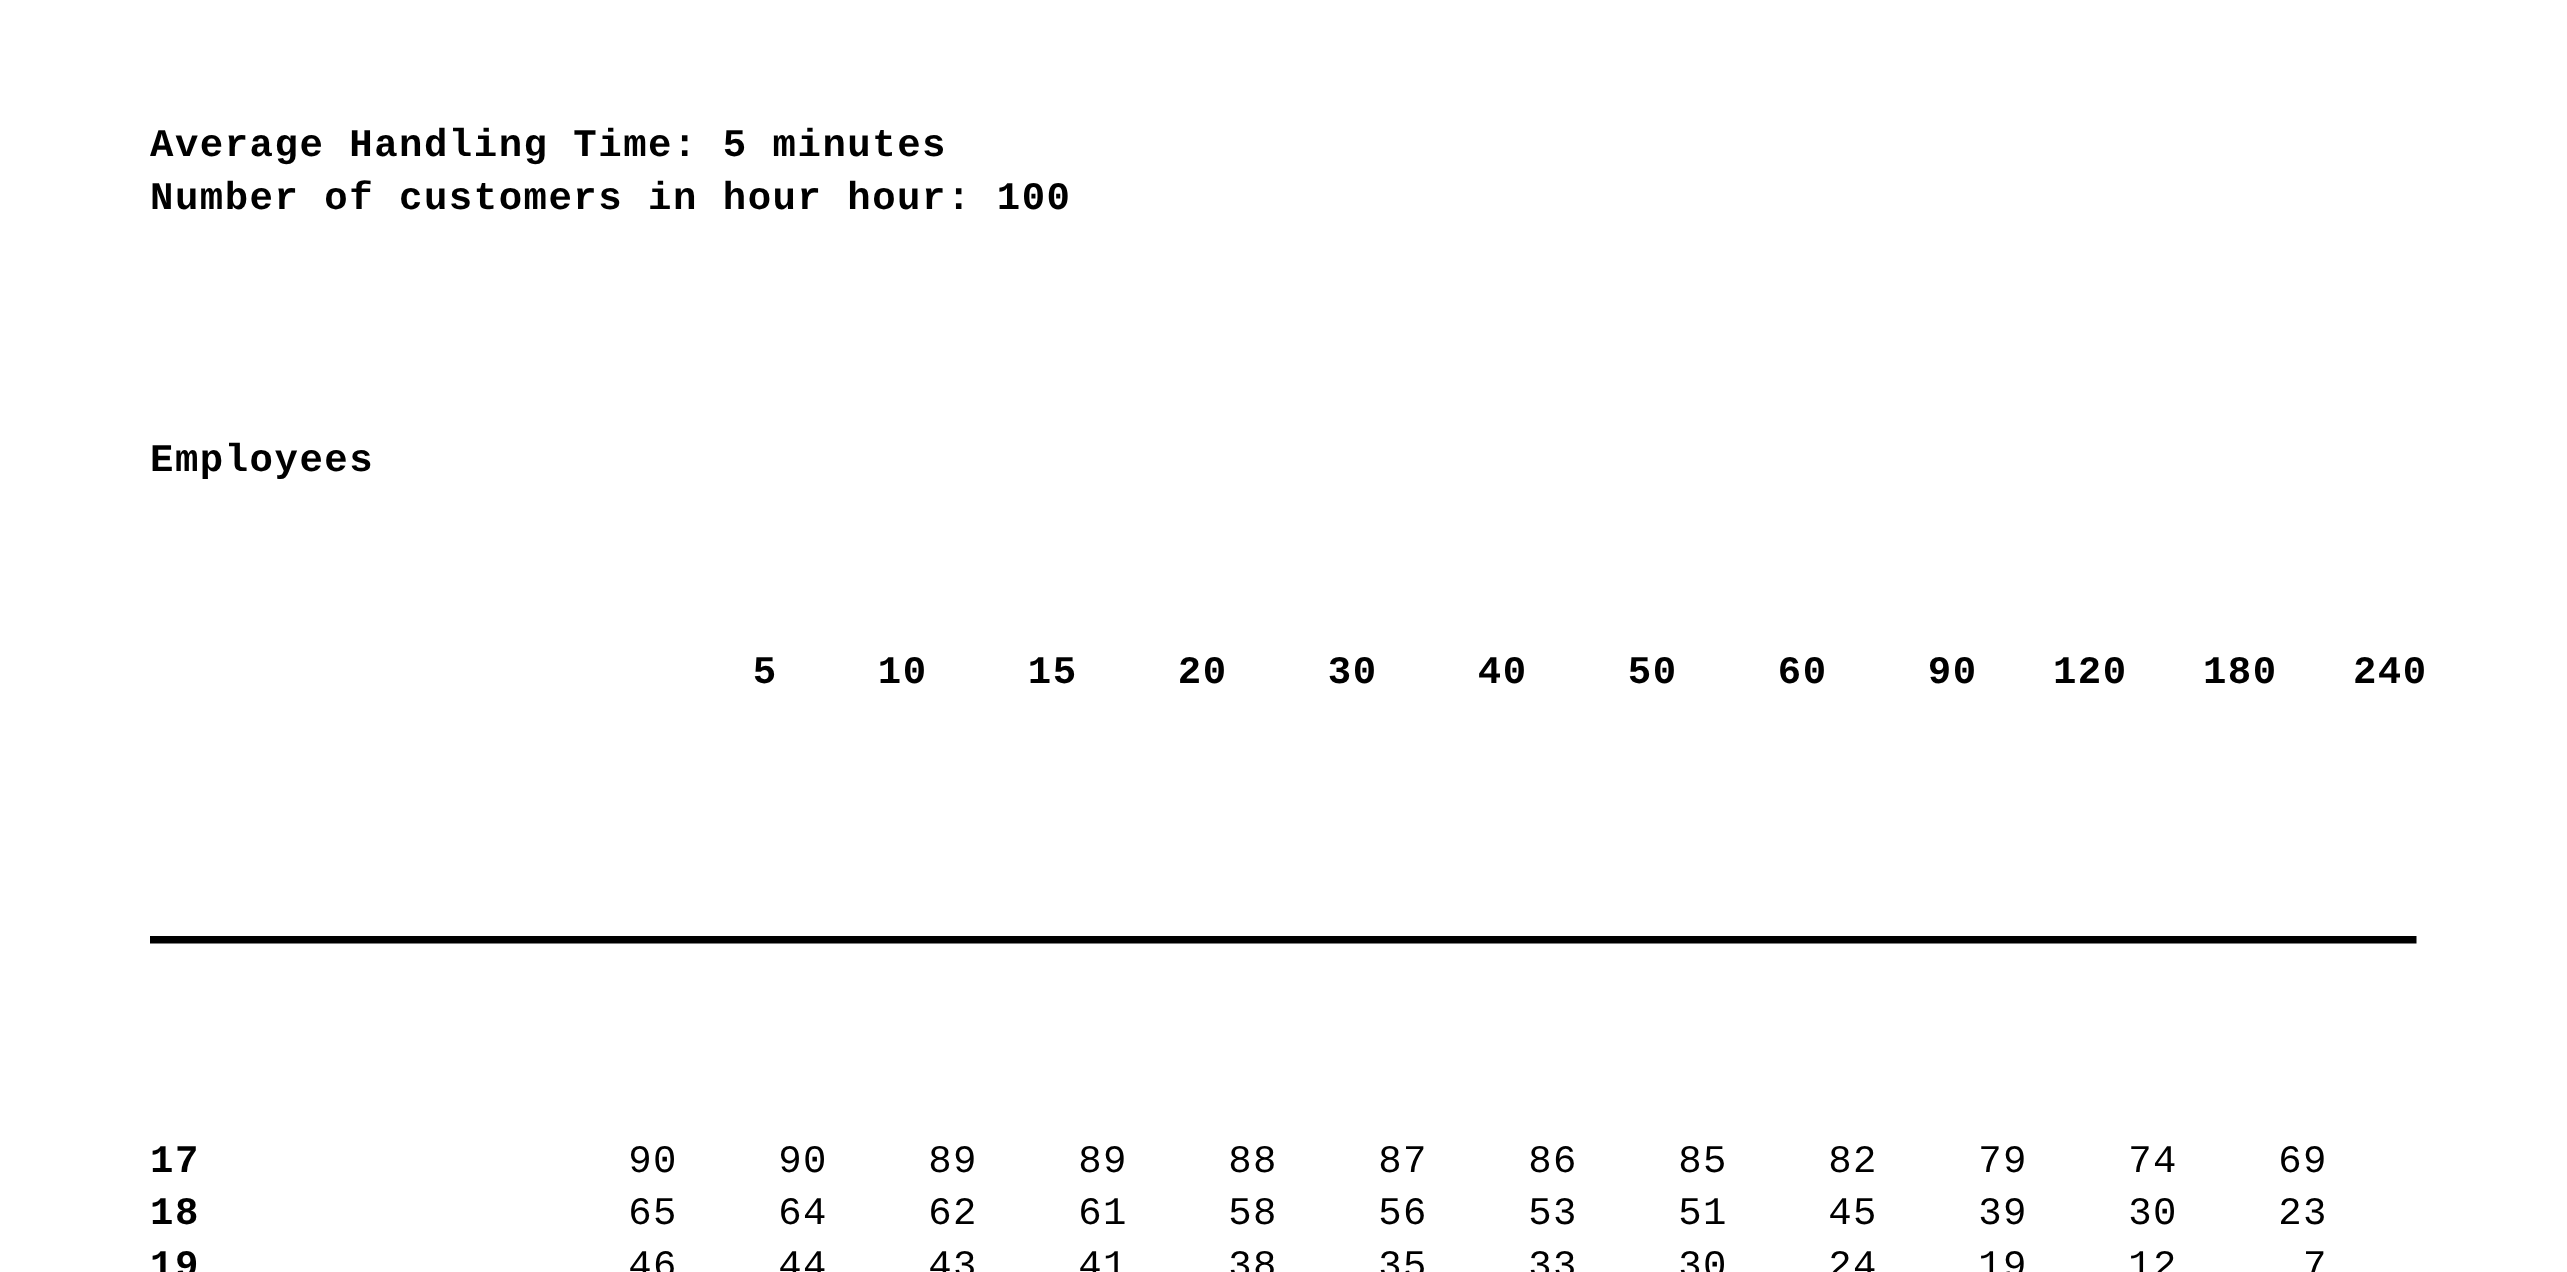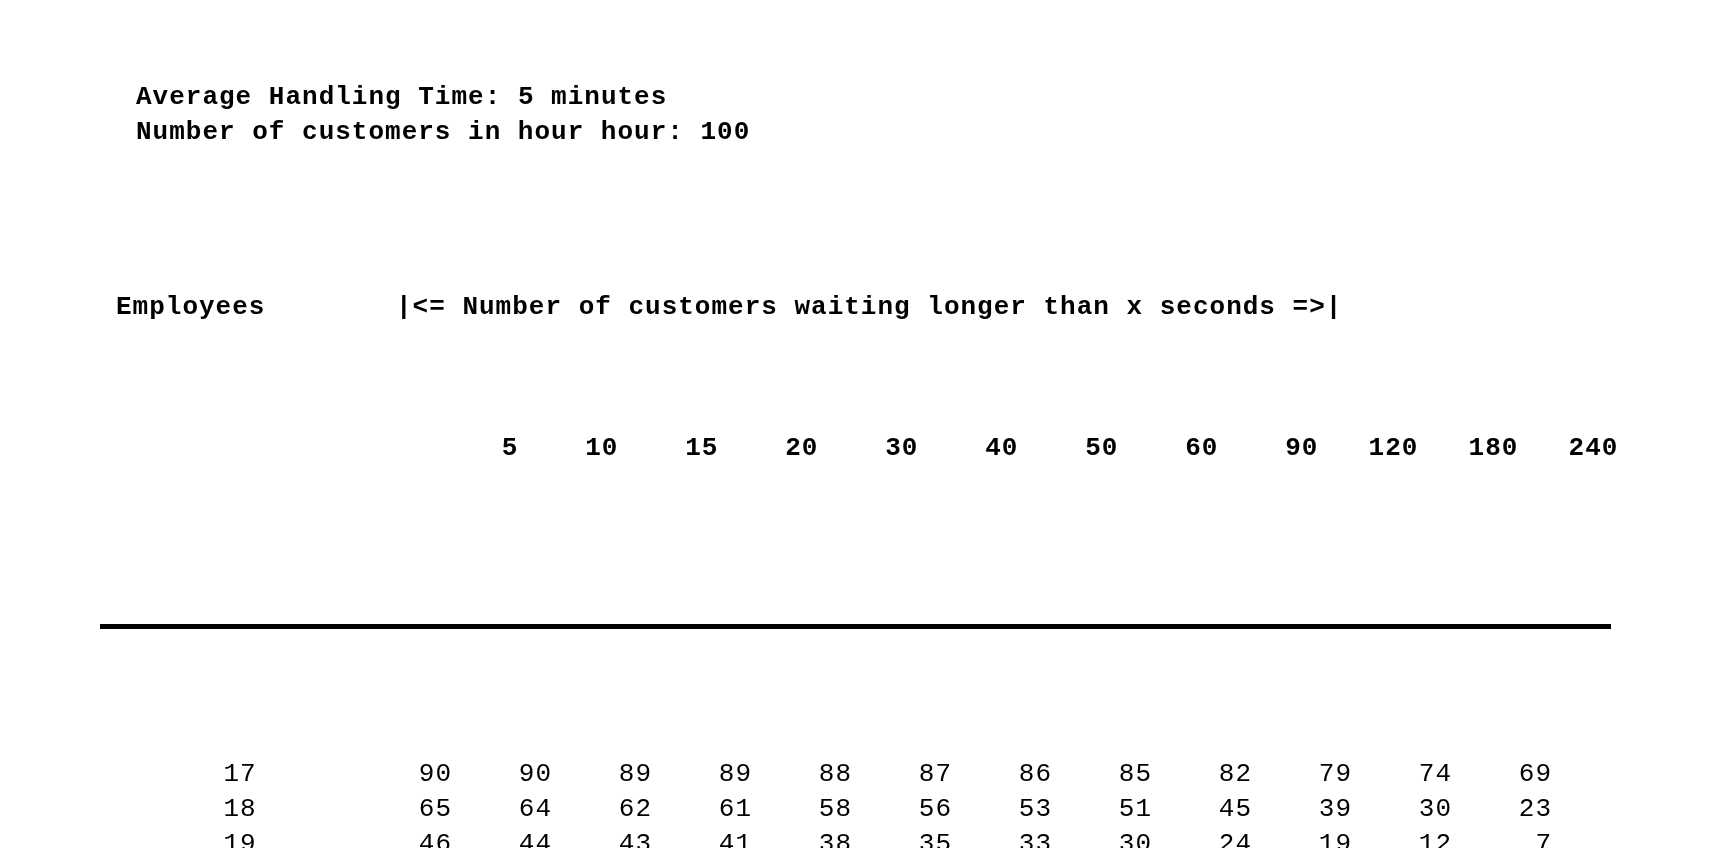--- a/index.html
+++ b/index.html
@@ -12,43 +12,41 @@
       font-weight: bold;
       background: #ffffff;
       color: #000000;
       padding: 80px 100px;
       font-size: 26px;
       letter-spacing: 1px;
     }
     .header-line {
       white-space: pre;
       line-height: 1.35;
-      margin-left: 36px;
     }
     .spacer-large {
       height: 70px;
     }
     .table-container {
       white-space: pre;
       line-height: 1.35;
     }
     .table-header-row {
       display: flex;
-      margin-left: 16px;
     }
     .emp-col {
       display: inline-block;
       width: 280px;
       text-align: left;
     }
     .emp-col-data {
       display: inline-block;
       width: 280px;
-      text-align: center;
-      font-weight: normal;
+      text-align: left;
+      font-weight: bold;
     }
     .banner {
       flex: 1;
     }
     .col {
       display: inline-block;
       width: 100px;
       text-align: right;
       padding-right: 28px;
     }
@@ -73,21 +71,21 @@
 </head>
 <body>
 
 <div class="header-line"><span>Average Handling Time:</span> <span>5 minutes</span></div>
 <div class="header-line"><span>Number of customers in hour hour:</span> <span>100</span></div>
 
 <div class="spacer-large"></div>
 
 <div class="table-container">
   <div class="table-header-row">
-    <span class="emp-col">Employees</span><span class="banner">|&lt;= Number of customers waiting longer than x seconds =&gt;|</span>
+    <span class="emp-col">Employees</span>
   </div>
   <div class="data-row">
     <span class="emp-col"> </span><span id="seconds-headers"><span class="col col-header">5</span><span class="col col-header">10</span><span class="col col-header">15</span><span class="col col-header">20</span><span class="col col-header">30</span><span class="col col-header">40</span><span class="col col-header">50</span><span class="col col-header">60</span><span class="col col-header">90</span><span class="col col-header">120</span><span class="col col-header">180</span><span class="col col-header">240</span></span>
   </div>
 
   <hr class="hr-line">
 
   <div id="rows-container"><div class="data-row"><span class="emp-col-data">17</span><span class="col col-data">90</span><span class="col col-data">90</span><span class="col col-data">89</span><span class="col col-data">89</span><span class="col col-data">88</span><span class="col col-data">87</span><span class="col col-data">86</span><span class="col col-data">85</span><span class="col col-data">82</span><span class="col col-data">79</span><span class="col col-data">74</span><span class="col col-data">69</span></div><div class="data-row"><span class="emp-col-data">18</span><span class="col col-data">65</span><span class="col col-data">64</span><span class="col col-data">62</span><span class="col col-data">61</span><span class="col col-data">58</span><span class="col col-data">56</span><span class="col col-data">53</span><span class="col col-data">51</span><span class="col col-data">45</span><span class="col col-data">39</span><span class="col col-data">30</span><span class="col col-data">23</span></div><div class="data-row"><span class="emp-col-data">19</span><span class="col col-data">46</span><span class="col col-data">44</span><span class="col col-data">43</span><span class="col col-data">41</span><span class="col col-data">38</span><span class="col col-data">35</span><span class="col col-data">33</span><span class="col col-data">30</span><span class="col col-data">24</span><span class="col col-data">19</span><span class="col col-data">12</span><span class="col col-data">7</span></div></div>
 </div>
 

